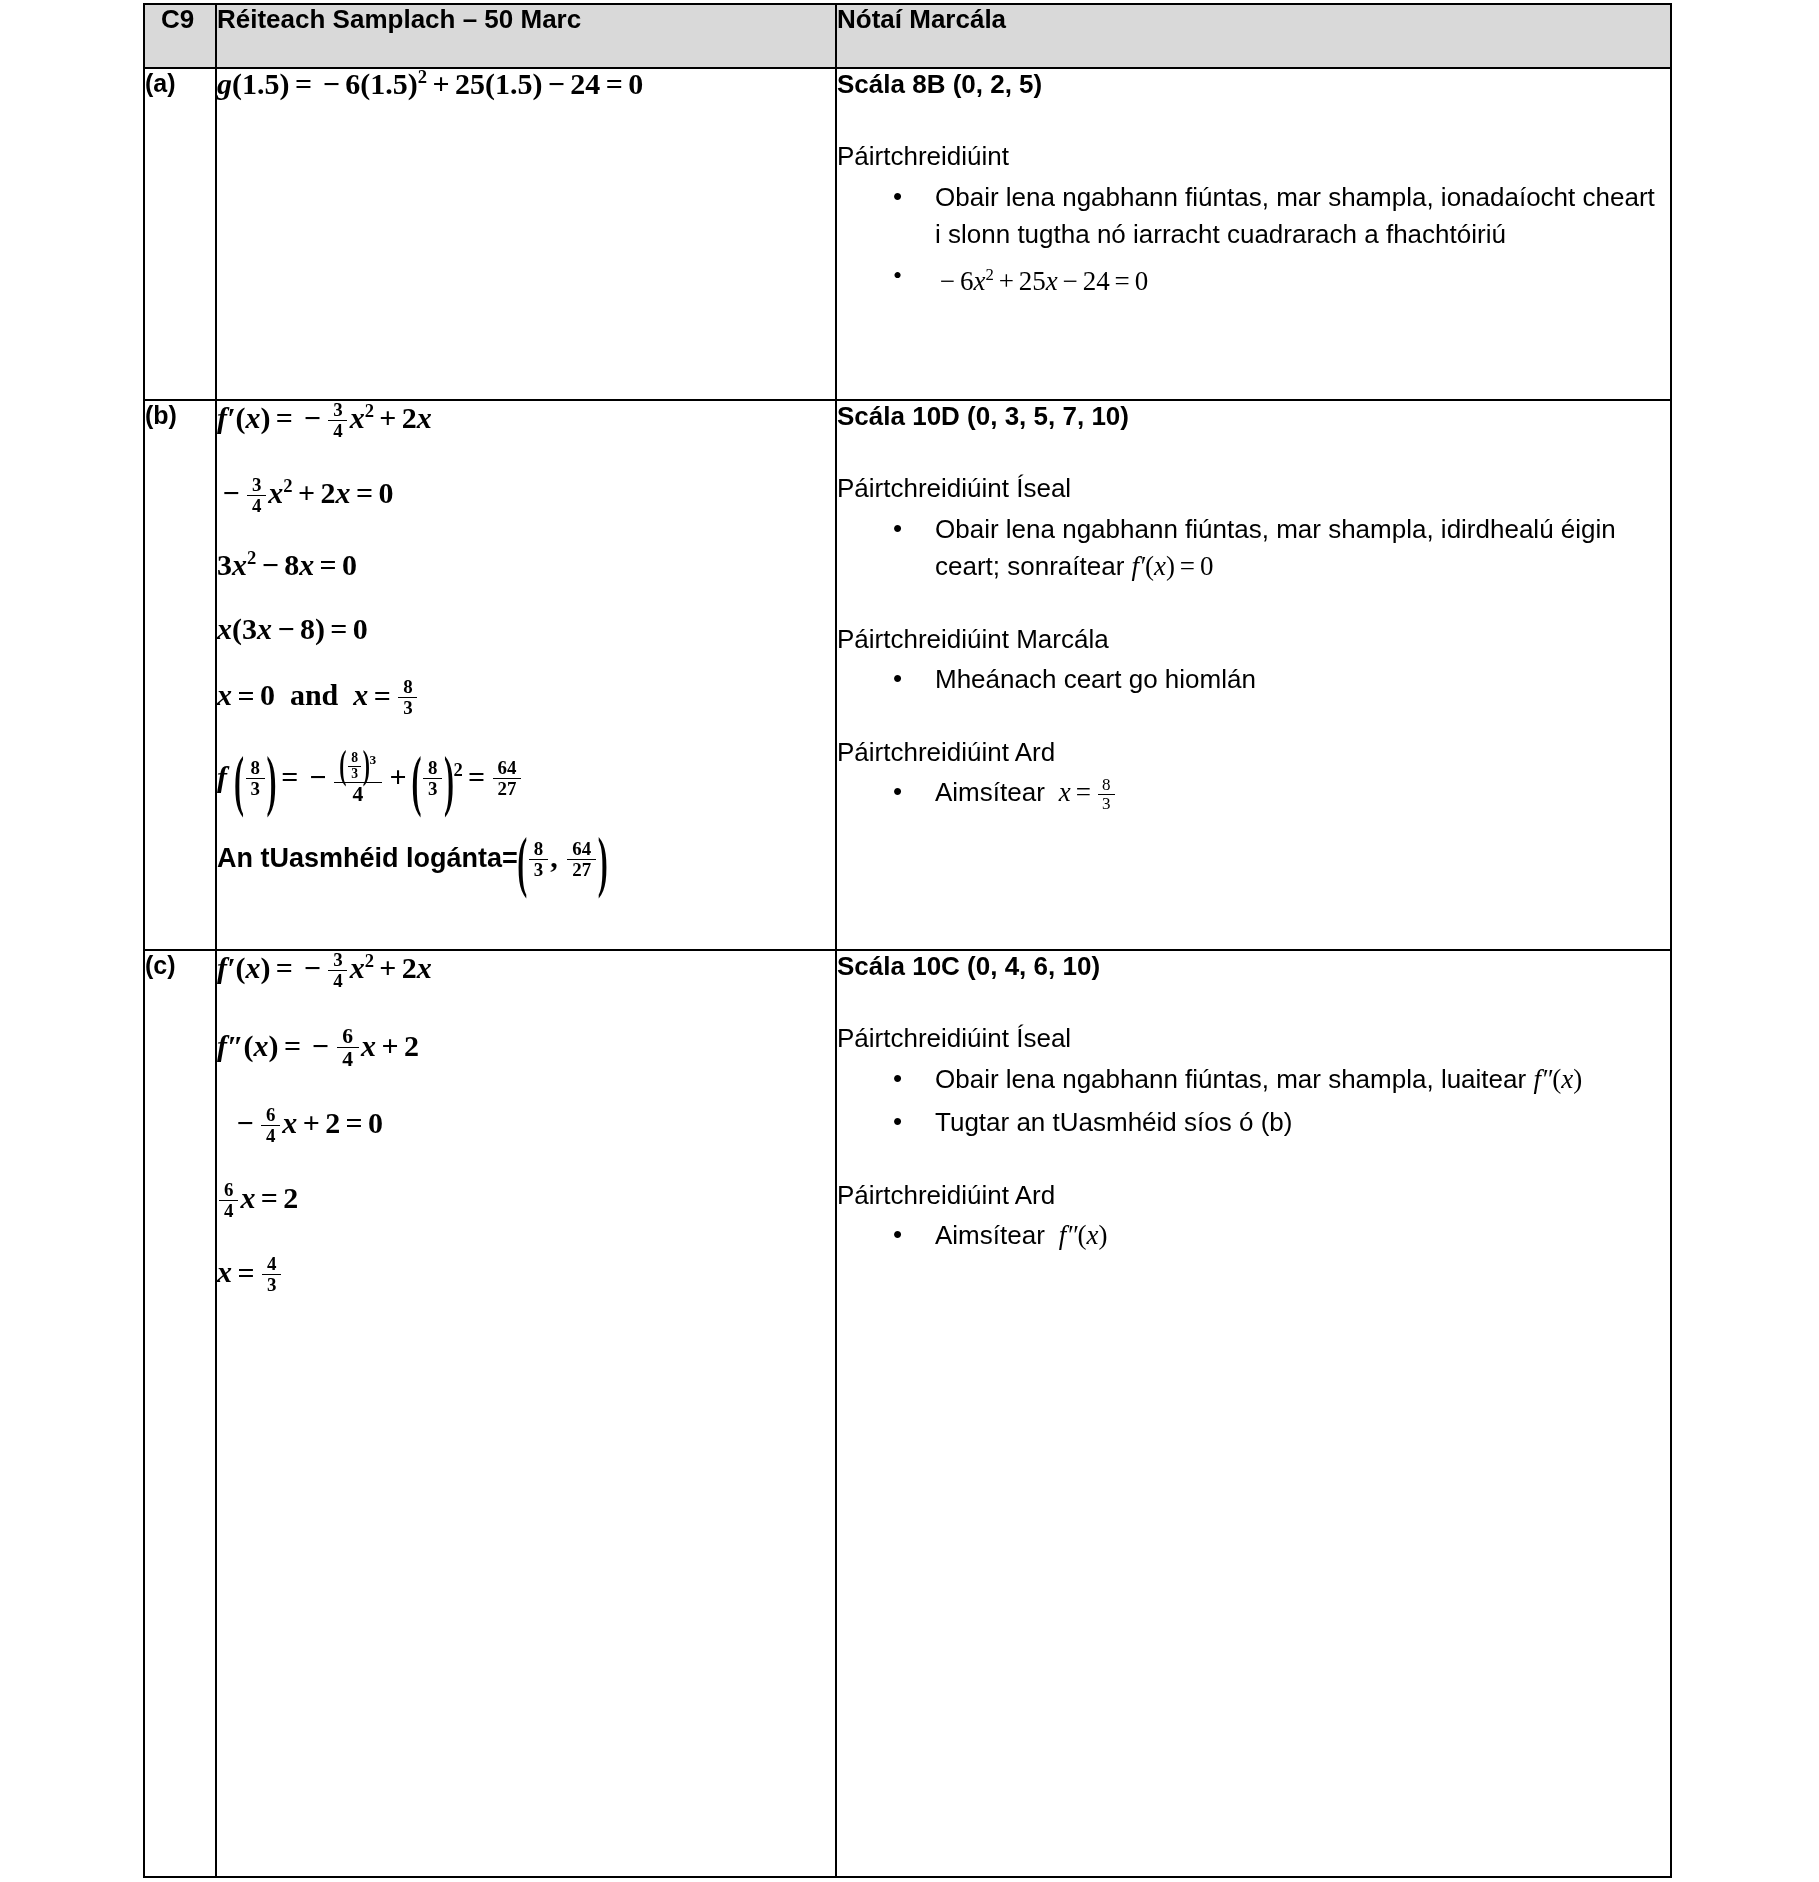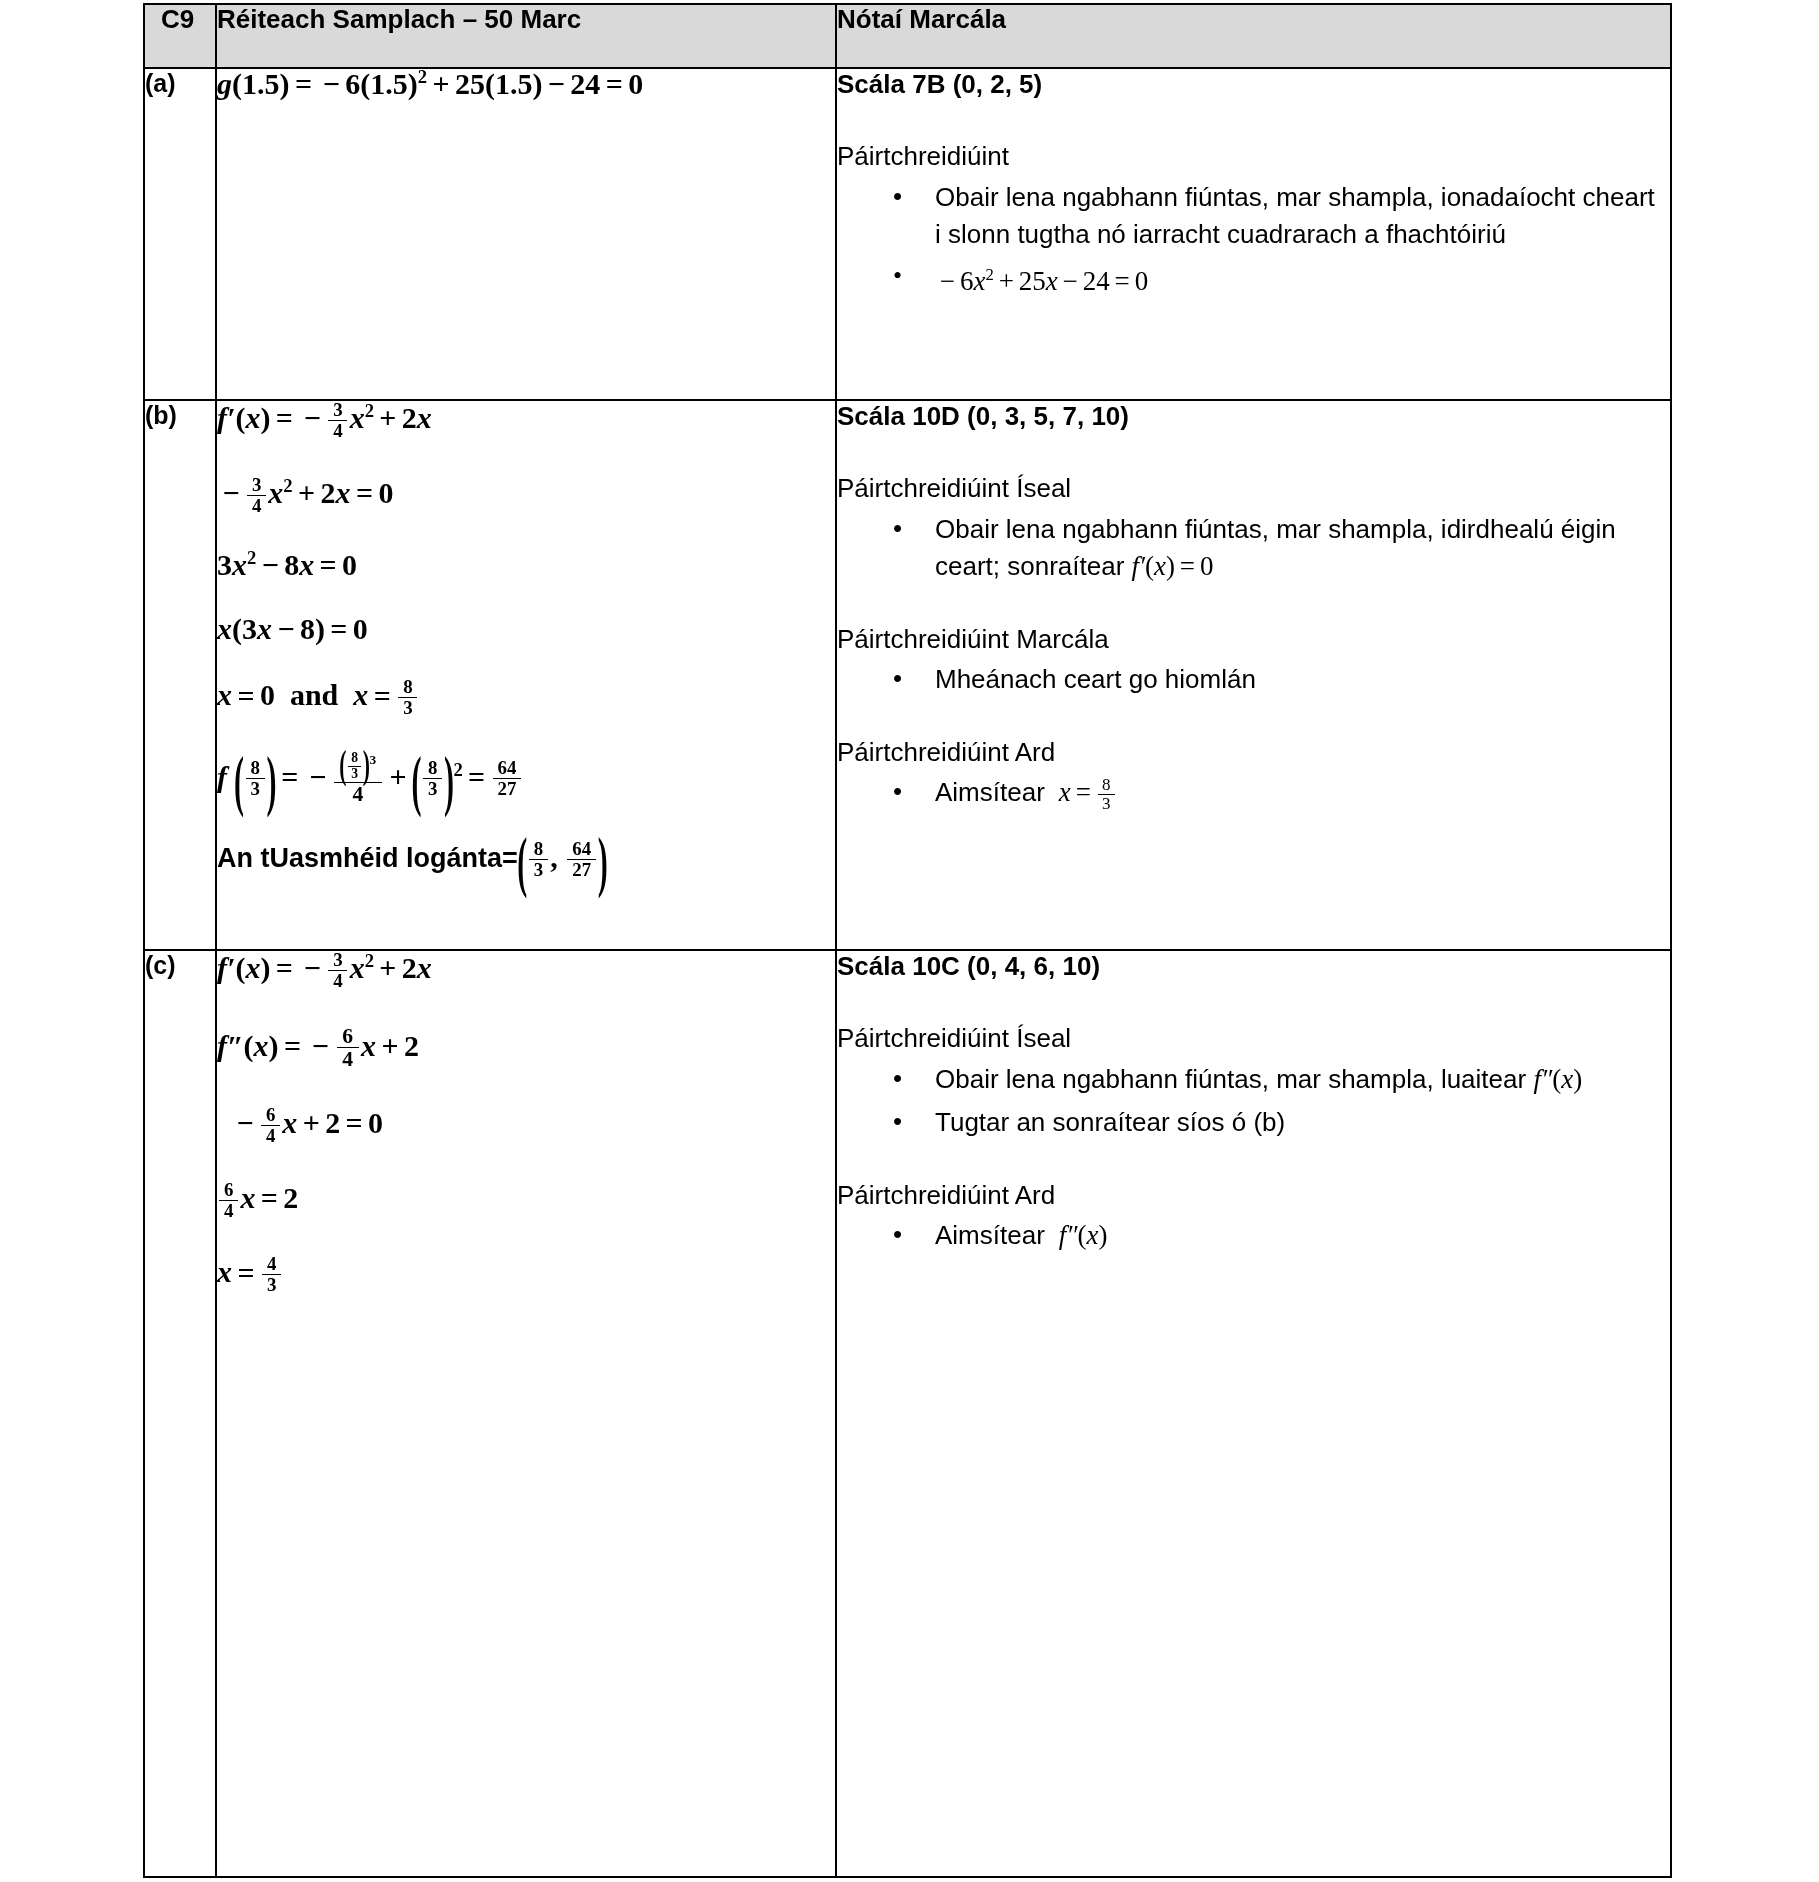--- a/index.html
+++ b/index.html
@@ -210,21 +210,21 @@
     <tr class="row-a">
       <td class="cell-label">(a)</td>
 
       <td class="cell-work">
         <div class="math mline">
           <span class="v">g</span>(1.5)<span class="op">=</span><span class="op">−</span>6(1.5)<sup class="pw">2</sup><span class="op">+</span>25(1.5)<span class="op">−</span>24<span class="op">=</span>0
         </div>
       </td>
 
       <td class="cell-notes">
-        <div class="scale-head">Scála 7B (0, 2, 5)</div>
+        <div class="scale-head">Scála 8B (0, 2, 5)</div>
 
         <div class="pc-head">Páirtchreidiúint</div>
         <ul class="bullets">
           <li>Obair lena ngabhann fiúntas, mar shampla, ionadaíocht cheart i slonn tugtha nó iarracht cuadrarach a fhachtóiriú</li>
           <li class="math-item">
             <span class="math">
               <span class="op">−</span>6<span class="v">x</span><sup class="pw">2</sup><span class="op">+</span>25<span class="v">x</span><span class="op">−</span>24<span class="op">=</span>0
             </span>
           </li>
         </ul>
@@ -323,21 +323,21 @@
       <td class="cell-notes">
         <div class="scale-head">Scála 10C (0, 4, 6, 10)</div>
 
         <div class="pc-head">Páirtchreidiúint Íseal</div>
         <ul class="bullets">
           <li>
             <span class="note-text">Obair lena ngabhann fiúntas, mar</span>
             <span class="note-text">shampla, luaitear</span>
             <span class="math"><span class="v">f</span><span class="v">″</span>(<span class="v">x</span>)</span>
           </li>
-          <li>Tugtar an sonraítear síos ó (b)</li>
+          <li>Tugtar an tUasmhéid síos ó (b)</li>
         </ul>
 
         <div class="pc-head spaced">Páirtchreidiúint Ard</div>
         <ul class="bullets">
           <li>
             <span class="note-text">Aimsítear</span>
             <span class="math">&nbsp;<span class="v">f</span><span class="v">″</span>(<span class="v">x</span>)</span>
           </li>
         </ul>
       </td>

